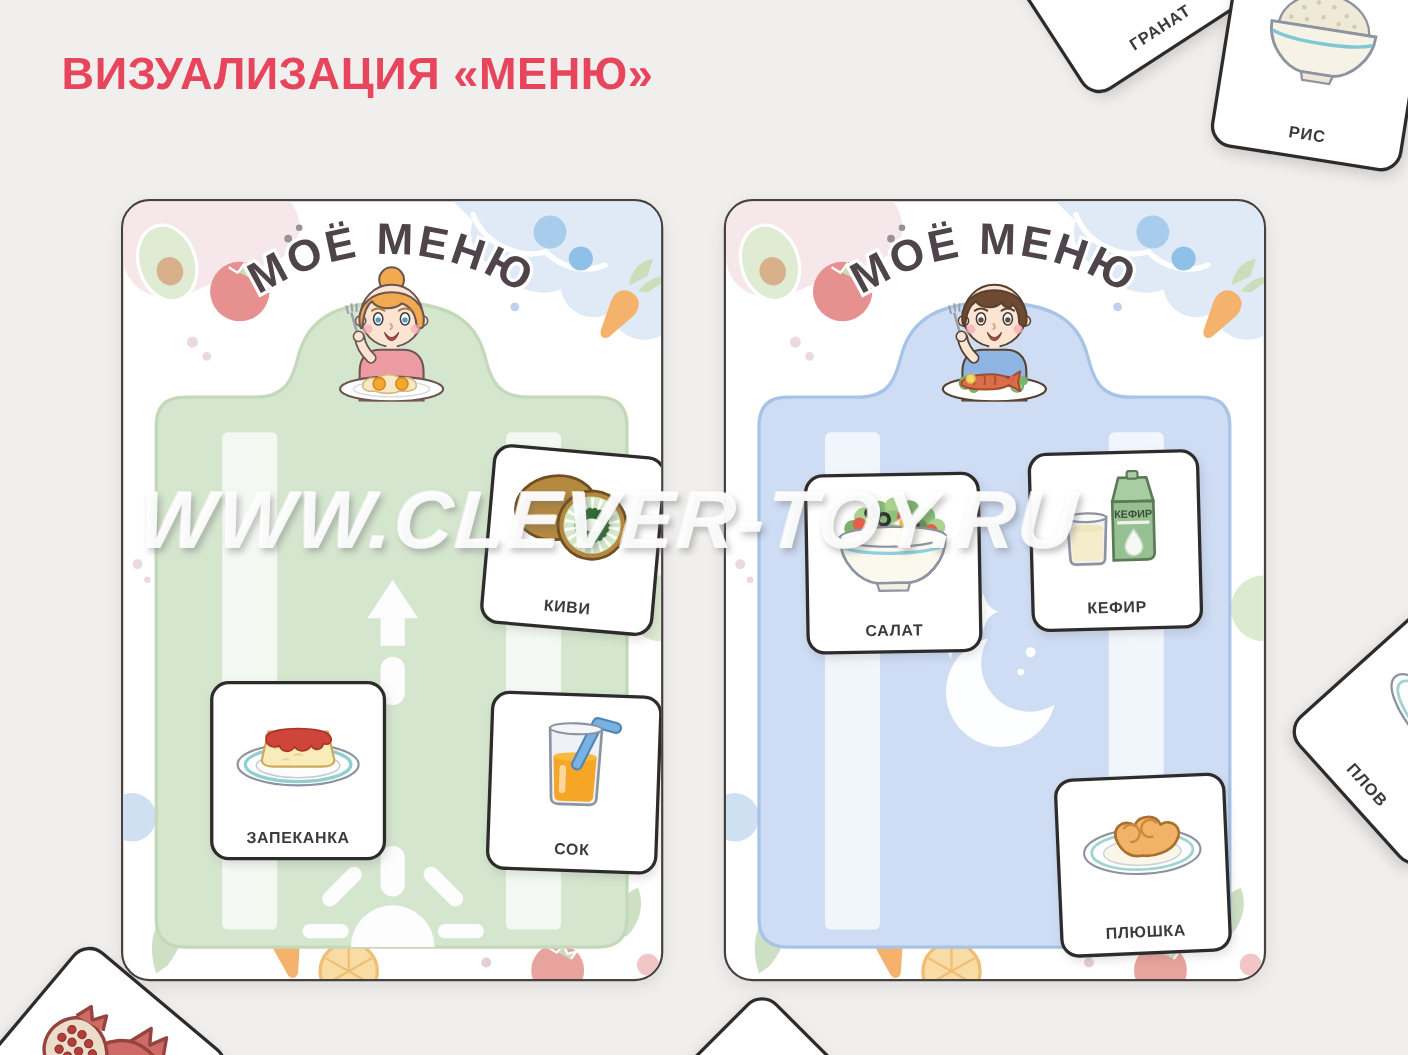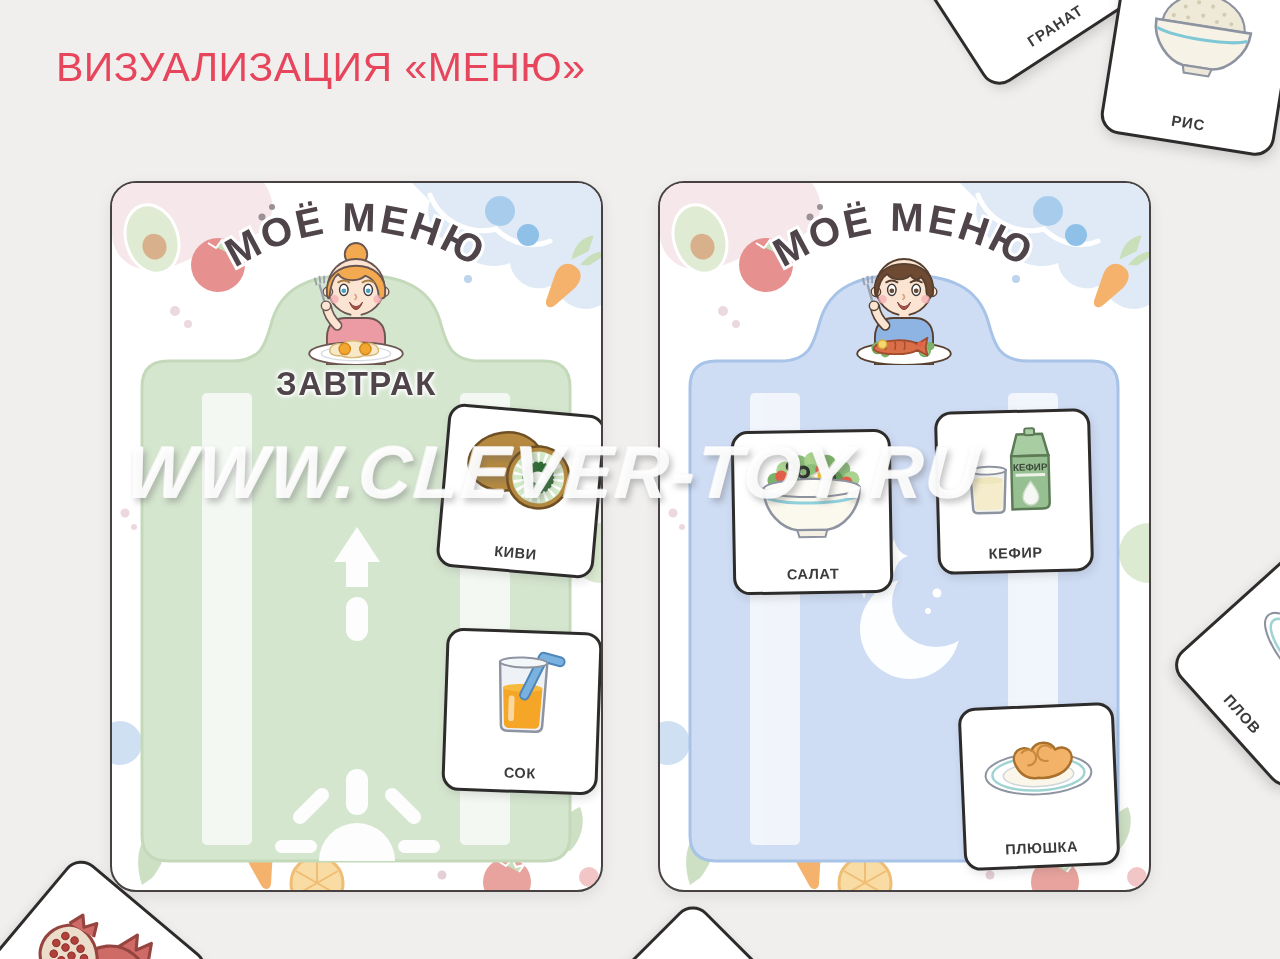--- a/index.html
+++ b/index.html
@@ -1,18 +1,18 @@
 <!DOCTYPE html>
 <html><head>
 <meta charset="utf-8">
 <style>
   html,body{margin:0;padding:0}
   body{width:1280px;height:959px;background:#f0efee;overflow:hidden;position:relative;
        font-family:"Liberation Sans",sans-serif}
-  .page-title{position:absolute;left:56px;top:44px;margin:0;font-size:41px;font-weight:400;
+  .page-title{position:absolute;left:56px;top:44px;margin:0;font-size:41px;font-weight:700;
        letter-spacing:.5px;color:#e7455c;white-space:nowrap;z-index:5}
   .board{position:absolute;width:489px;height:707px;background:#fff;border:2px solid #474241;
        border-radius:26px;overflow:hidden;box-shadow:0 5px 14px rgba(70,70,70,.10);z-index:10}
   .board-svg{position:absolute;left:0;top:0;z-index:1}
   .kid{position:absolute;left:169px;top:58px;z-index:4}
   .meal-label{position:absolute;top:182px;left:0;width:100%;text-align:center;font-size:33px;
        font-weight:800;letter-spacing:1.5px;color:#4f4449;z-index:5;
        text-shadow:0 0 3px #fff,0 0 3px #fff,0 0 4px #fff,0 0 5px #fff,0 0 6px #fff}
   .food-card{position:absolute;background:#fff;border:3px solid #2e2b2b;border-radius:17px;
        box-shadow:2px 4px 8px rgba(90,90,90,.16);z-index:12}
@@ -125,34 +125,44 @@
     <path d="M47,67 L41,46" stroke="#99a0ab" stroke-width="2.5"></path>
     <path d="M38,47 L36,39 M42,45 L41,37 M46,45 L46,37" stroke="#99a0ab" stroke-width="2"></path>
     <circle cx="48" cy="69" r="5" fill="#fce4d3" stroke="#6b5652" stroke-width="1.5"></circle>
     <ellipse cx="80" cy="120" rx="50" ry="12" fill="#ffffff" stroke="#6b5652" stroke-width="2"></ellipse>
     <ellipse cx="80" cy="120" rx="37" ry="7.5" fill="none" stroke="#d8dbe2" stroke-width="1.5"></ellipse>
     <path d="M52,117 C52,111 60,108 66,110 C70,105 84,105 88,110 C96,107 104,111 104,117 C104,121 96,123 88,122 C82,125 70,125 64,122 C58,123 52,121 52,117 Z" fill="#f7e8c8" stroke="#d9b877" stroke-width="1.5"></path>
     <circle cx="68" cy="115" r="6" fill="#f4a72e" stroke="#d3871d" stroke-width="1.5"></circle>
     <circle cx="90" cy="115" r="6" fill="#f4a72e" stroke="#d3871d" stroke-width="1.5"></circle>
   </svg>
 
-  <div class="meal-label">ЗАВТРАК</div>
 
   <div class="food-card" style="left:330px;top:226px;width:152px;height:158px;transform:rotate(5deg)">
     <svg class="art" width="124" height="100" viewBox="0 0 120 100">
       <ellipse cx="42" cy="44" rx="37" ry="29" fill="#b5893f" stroke="#6f4f23" stroke-width="2.5" transform="rotate(-12 42 44)"></ellipse>
       <circle cx="76" cy="57" r="31" fill="#b5893f" stroke="#6f4f23" stroke-width="2.5"></circle>
       <circle cx="76" cy="57" r="26" fill="#d4e9c8"></circle>
       <circle cx="76" cy="57" r="16" fill="#2e6b33"></circle>
       <circle cx="76" cy="57" r="20" fill="none" stroke="#ffffff" stroke-width="10" stroke-dasharray="2.5 4.5"></circle>
       <ellipse cx="76" cy="57" rx="8" ry="6" fill="#f4f8ee"></ellipse>
     </svg>
     <div class="label">КИВИ</div>
   </div>
 
+  <div class="food-card" style="left:79px;top:436px;width:154px;height:157px">
+    <svg class="art" width="124" height="100" viewBox="0 0 120 100">
+      <ellipse cx="60" cy="66" rx="55" ry="19" fill="#ffffff" stroke="#8d93a0" stroke-width="2"></ellipse>
+      <ellipse cx="60" cy="66" rx="48" ry="15.5" fill="none" stroke="#8fd0cf" stroke-width="3"></ellipse>
+      <ellipse cx="60" cy="67" rx="38" ry="11" fill="#fdfdfb" stroke="#c9cdd6" stroke-width="1.5"></ellipse>
+      <path d="M33,36 L87,36 L93,62 C93,66 88,68 82,68 L38,68 C32,68 27,66 27,62 Z" fill="#f8ecba" stroke="#cfa95a" stroke-width="2"></path>
+      <path d="M38,52 q4,-3 8,0 M56,58 q4,-3 8,0 M70,50 q4,-3 8,0 M46,62 q3,-2 6,0" stroke="#e3cf8e" stroke-width="1.5" fill="none"></path>
+      <path d="M31,40 C36,31 84,31 89,40 C92,45 88,49 83,47 C82,53 75,54 72,49 C68,55 60,55 57,50 C53,56 45,55 43,49 C37,52 31,48 31,44 Z" fill="#d0453a" stroke="#a83427" stroke-width="1.5"></path>
+    </svg>
+    <div class="label">ЗАПЕКАНКА</div>
+  </div>
 
   <div class="food-card" style="left:332px;top:447px;width:150px;height:157px;transform:rotate(2deg)">
     <svg class="art" width="118" height="100" viewBox="0 0 120 100">
       <path d="M36,22 L84,22 L81,86 C81,90 78,92 74,92 L46,92 C42,92 39,90 39,86 Z" fill="#eef2f6" stroke="#8d93a0" stroke-width="2.5"></path>
       <path d="M40,48 L80,48 L78,84 C78,87 76,89 73,89 L47,89 C44,89 42,87 42,84 Z" fill="#f6a627"></path>
       <ellipse cx="60" cy="48" rx="20" ry="4" fill="#f8b93f"></ellipse>
       <path d="M62,55 L80,16 L97,20" fill="none" stroke="#4f86b8" stroke-width="11" stroke-linecap="round" stroke-linejoin="round"></path>
       <path d="M62,55 L80,16 L97,20" fill="none" stroke="#79b2e0" stroke-width="7" stroke-linecap="round" stroke-linejoin="round"></path>
       <rect x="46" y="56" width="6" height="26" rx="3" fill="#ffffff" opacity=".55"></rect>
       <ellipse cx="60" cy="22" rx="24" ry="5" fill="#f4f7fa" stroke="#8d93a0" stroke-width="2"></ellipse>

